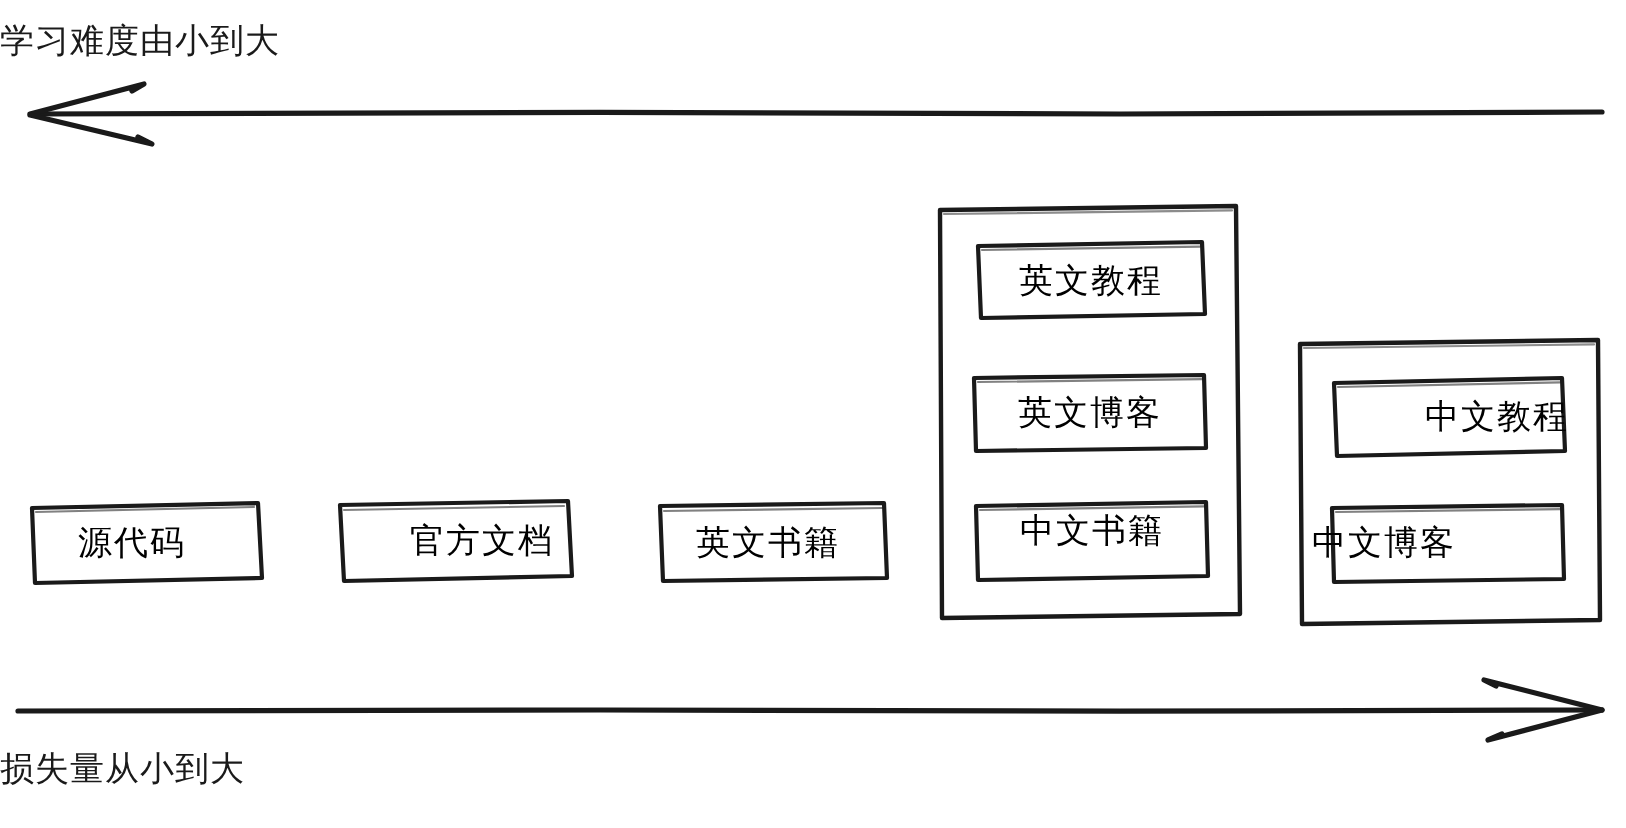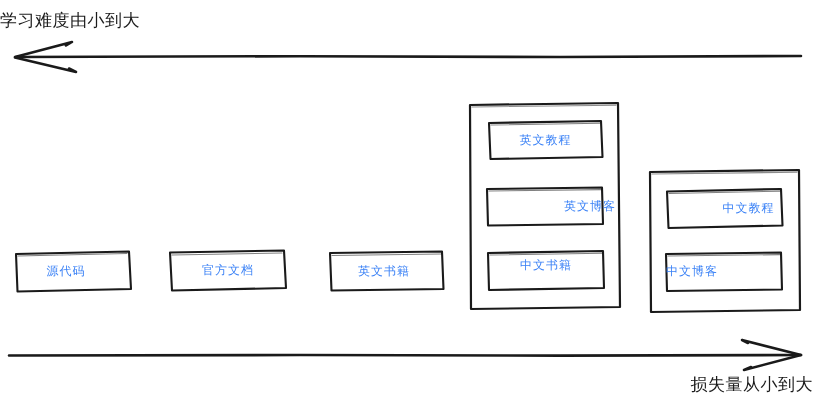--- a/index.html
+++ b/index.html
@@ -31,29 +31,29 @@
   #top-label {
     left: 0;
     top: 9px;
     width: 813px;
     text-align: left;
   }
   #bottom-label {
     left: 0;
     top: 373px;
     width: 813px;
-    text-align: right;
+    text-align: left;
   }
   .node {
     position: absolute;
     display: flex;
     align-items: center;
     justify-content: center;
-    font-size: 12px;
-    color: #3b82f6;
+    font-size: 17px;
+    color: #000000;
     letter-spacing: 1px;
     white-space: nowrap;
     box-sizing: border-box;
     background: transparent;
   }
   .group-box {
     position: absolute;
     box-sizing: border-box;
     background: transparent;
   }
@@ -128,29 +128,29 @@
 
   </g>
 </svg>
 
 <div class="axis-label" id="top-label">学习难度由小到大</div>
 
 <div class="axis-label" id="bottom-label">损失量从小到大</div>
 
 <div class="node" style="left:16px; top:251px; width:100px; height:40px;">源代码</div>
 
-<div class="node" style="left:170px; top:250px; width:116px; height:40px;">官方文档</div>
+<div class="node" style="left:183px; top:250px; width:116px; height:40px;">官方文档</div>
 
 <div class="node" style="left:330px; top:251px; width:108px; height:40px;">英文书籍</div>
 
 <div class="group-box" style="left:470px; top:103px; width:150px; height:206px;"></div>
 
 <div class="node" style="left:489px; top:121px; width:113px; height:38px;">英文教程</div>
 
-<div class="node" style="left:487px; top:187px; width:116px; height:38px;margin-left:45px;">英文博客</div>
+<div class="node" style="left:487px; top:187px; width:116px; height:38px;">英文博客</div>
 
 <div class="node" style="left:488px; top:251px; width:116px; height:29px;">中文书籍</div>
 
 <div class="group-box" style="left:650px; top:170px; width:150px; height:142px;"></div>
 
 <div class="node" style="left:667px; top:189px; width:115px; height:39px;padding-left:48px;">中文教程</div>
 
 <div class="node" style="left:630px; top:252px; width:124px; height:39px;">中文博客</div>
 
 </body></html>

